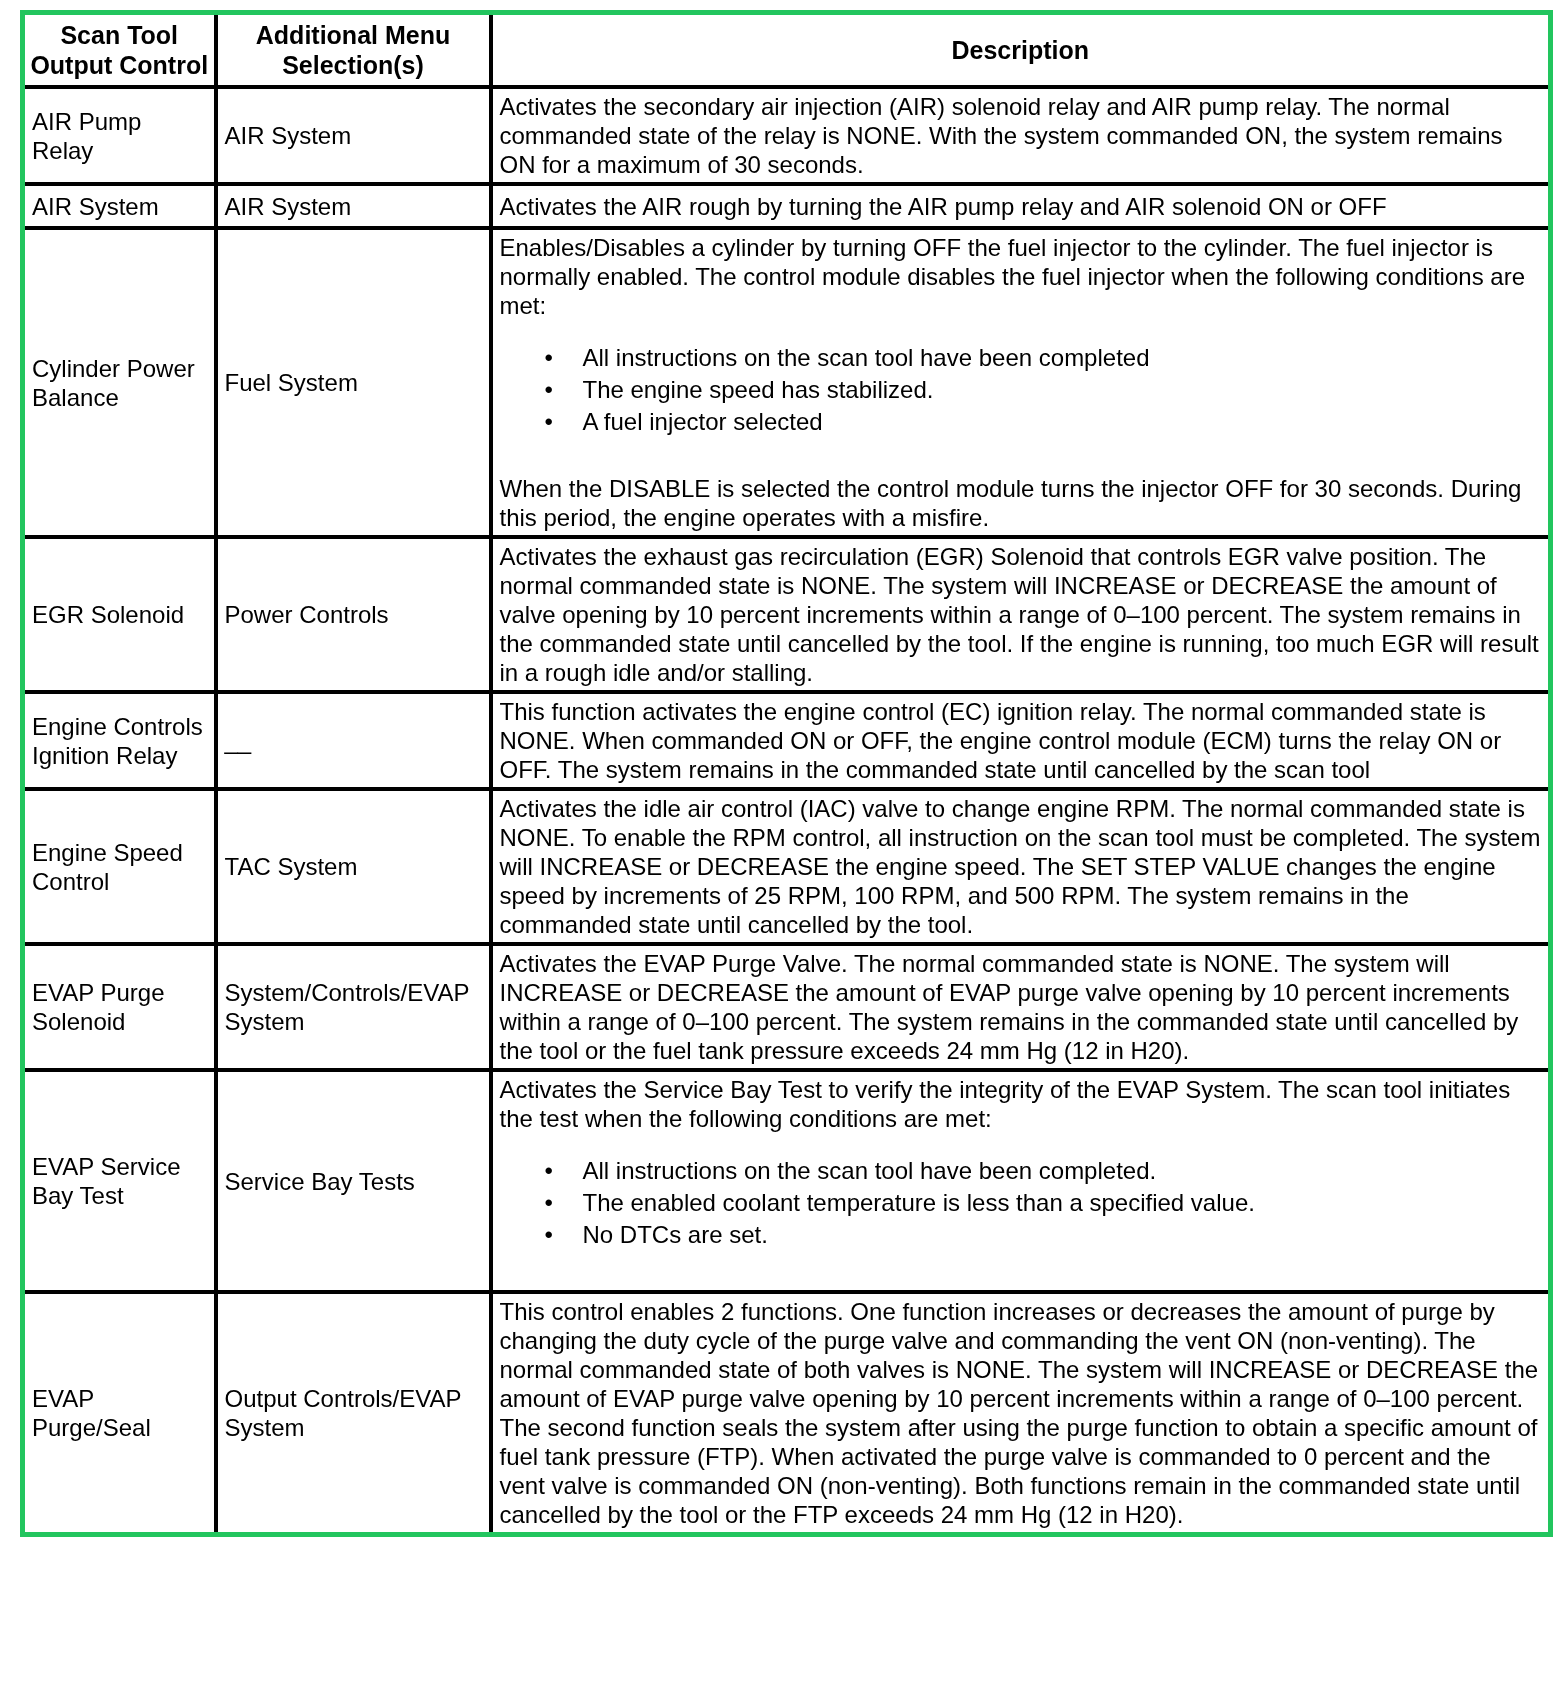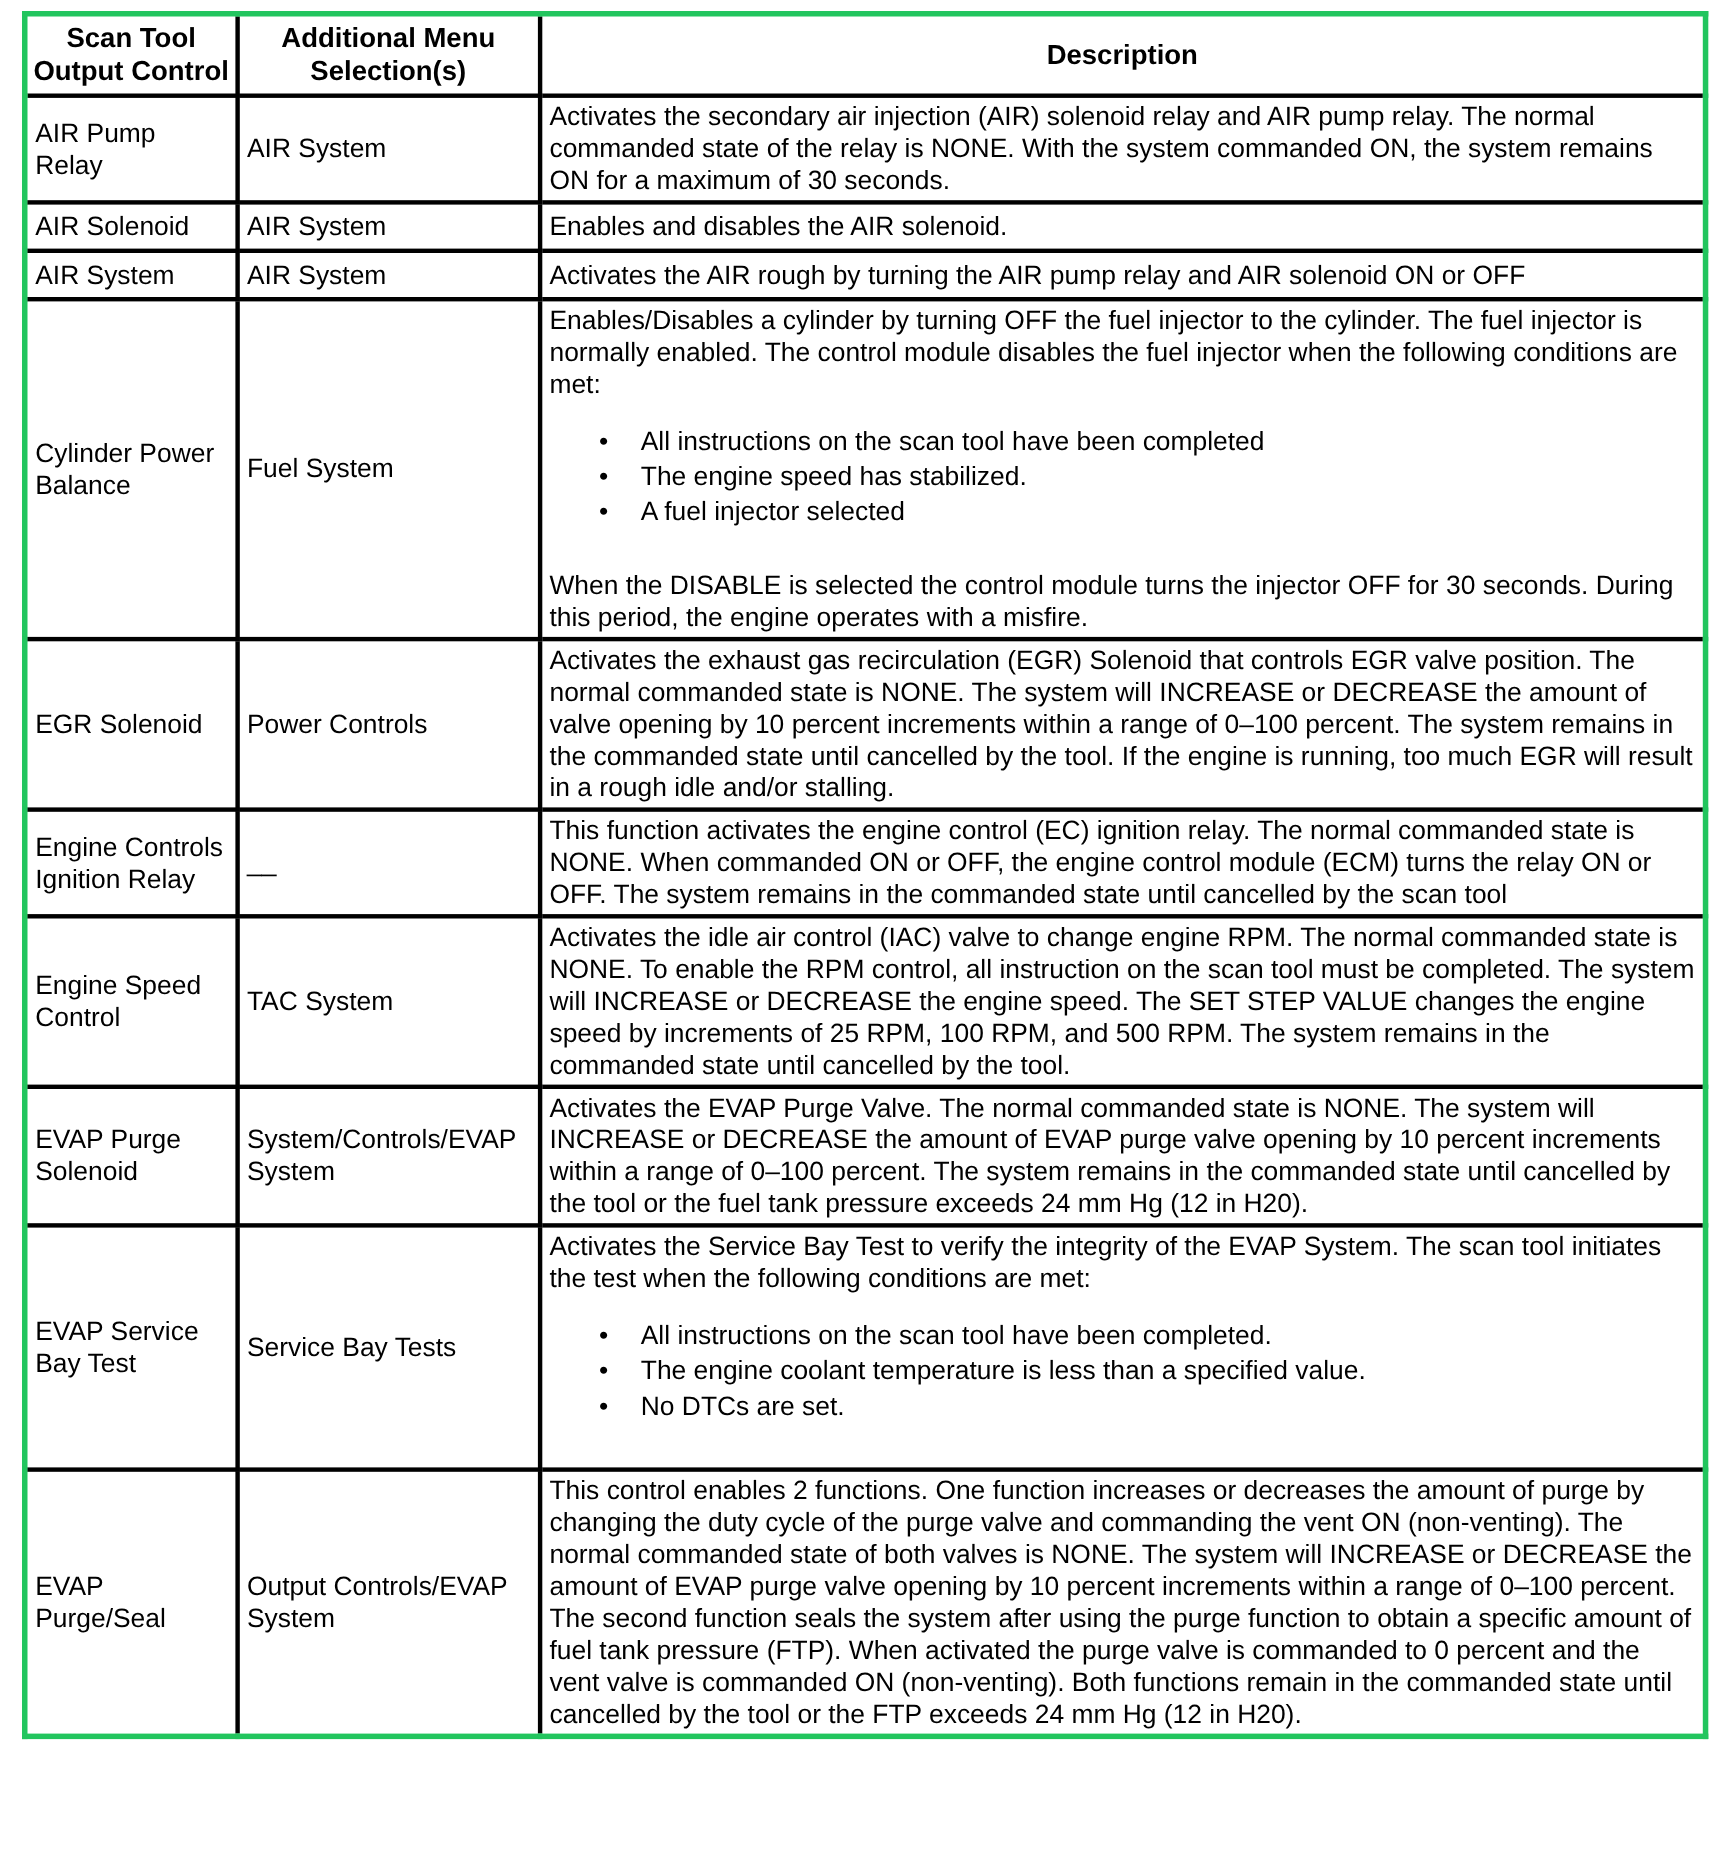--- a/index.html
+++ b/index.html
@@ -93,27 +93,20 @@
     </thead>
     <tbody>
         <tr>
           <td class="col-control">AIR Pump Relay</td>
           <td class="col-menu">AIR System</td>
           <td class="col-desc">
             <p>Activates the secondary air injection (AIR) solenoid relay and AIR pump relay. The normal commanded state of the relay is NONE. With the system commanded ON, the system remains ON for a maximum of 30 seconds.</p>
           </td>
         </tr>
         <tr class="row-single">
-          <td class="col-control">AIR Solenoid</td>
-          <td class="col-menu">AIR System</td>
-          <td class="col-desc">
-            <p>Enables and disables the AIR solenoid.</p>
-          </td>
-        </tr>
-        <tr class="row-single">
           <td class="col-control">AIR System</td>
           <td class="col-menu">AIR System</td>
           <td class="col-desc">
             <p>Activates the AIR rough by turning the AIR pump relay and AIR solenoid ON or OFF</p>
           </td>
         </tr>
         <tr>
           <td class="col-control">Cylinder Power Balance</td>
           <td class="col-menu">Fuel System</td>
           <td class="col-desc">
@@ -154,21 +147,21 @@
             <p>Activates the EVAP Purge Valve. The normal commanded state is NONE. The system will INCREASE or DECREASE the amount of EVAP purge valve opening by 10 percent increments within a range of 0–100 percent. The system remains in the commanded state until cancelled by the tool or the fuel tank pressure exceeds 24 mm Hg (12 in H20).</p>
           </td>
         </tr>
         <tr>
           <td class="col-control">EVAP Service Bay Test</td>
           <td class="col-menu">Service Bay Tests</td>
           <td class="col-desc">
             <p>Activates the Service Bay Test to verify the integrity of the EVAP System. The scan tool initiates the test when the following conditions are met:</p>
             <ul>
               <li>All instructions on the scan tool have been completed.</li>
-              <li>The engine coolant temperature is less than a specified value.</li>
+              <li>The enabled coolant temperature is less than a specified value.</li>
               <li>No DTCs are set.</li>
             </ul>
           </td>
         </tr>
         <tr>
           <td class="col-control">EVAP Purge/Seal</td>
           <td class="col-menu">Output Controls/EVAP System</td>
           <td class="col-desc">
             <p>This control enables 2 functions. One function increases or decreases the amount of purge by changing the duty cycle of the purge valve and commanding the vent ON (non-venting). The normal commanded state of both valves is NONE. The system will INCREASE or DECREASE the amount of EVAP purge valve opening by 10 percent increments within a range of 0–100 percent. The second function seals the system after using the purge function to obtain a specific amount of fuel tank pressure (FTP). When activated the purge valve is commanded to 0 percent and the vent valve is commanded ON (non-venting). Both functions remain in the commanded state until cancelled by the tool or the FTP exceeds 24 mm Hg (12 in H20).</p>
           </td>

